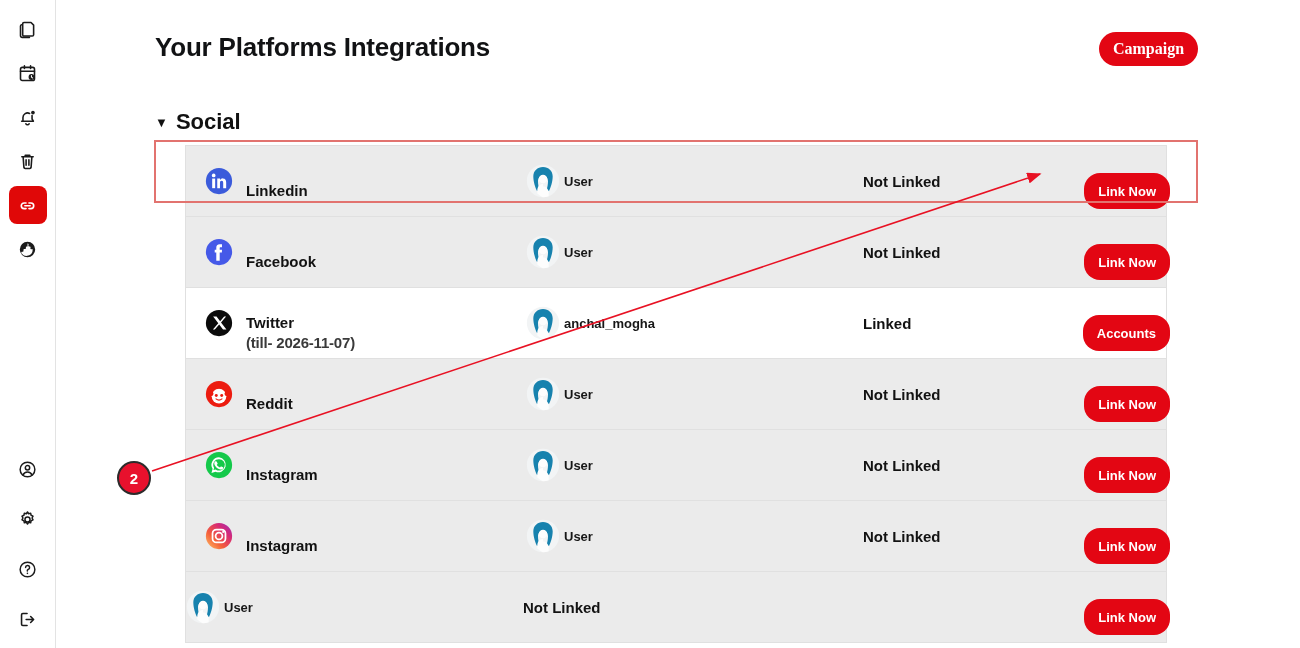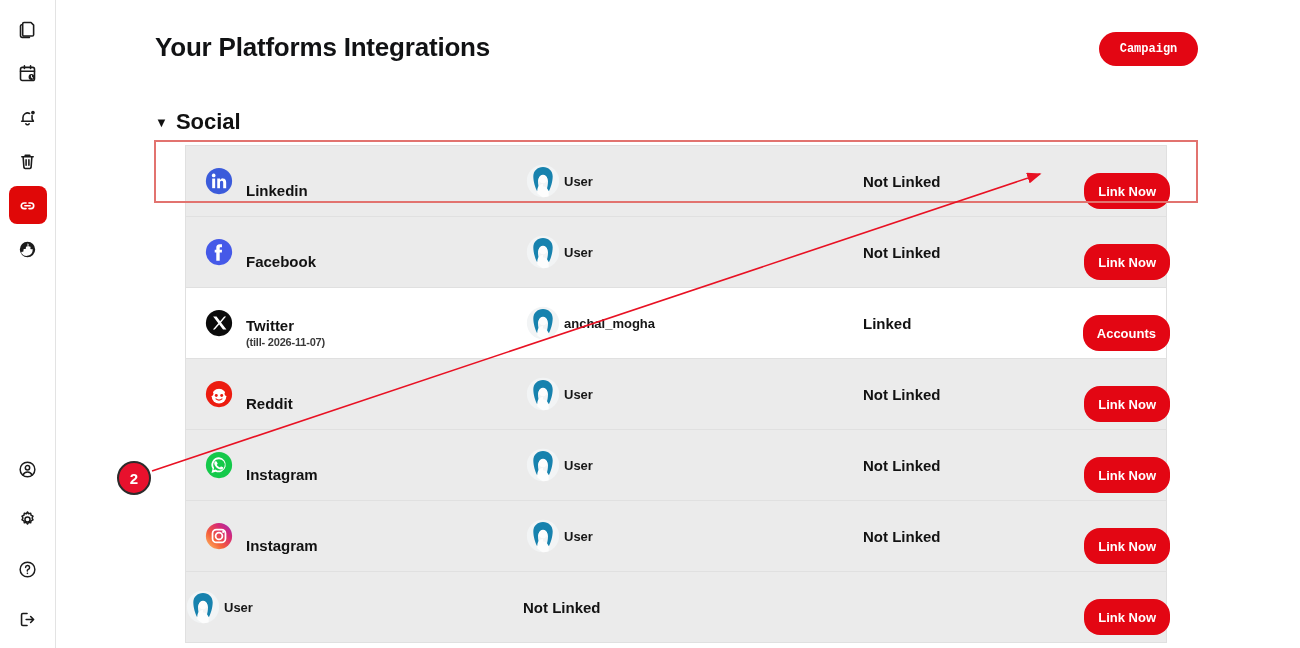--- a/index.html
+++ b/index.html
@@ -37,22 +37,22 @@
   #page-title {
     position: absolute; left: 99px; top: 20px;
     font-size: 26px; font-weight: 700; color: #111214;
     letter-spacing: -0.2px; white-space: nowrap;
   }
   #campaign-button {
     position: absolute; left: 1043px; top: 20px;
     width: 99px; height: 34px;
     background: #e30613; color: #fff;
     border: none; border-radius: 17px;
-    font-family: Liberation Mono, monospace;
-    font-size: 12px; font-weight: 700;
+    font-family: Liberation Serif, serif;
+    font-size: 16px; font-weight: 700;
     cursor: pointer;
     display: flex; align-items: center; justify-content: center; text-align: right;
   }
 
   #section-header {
     position: absolute; left: 99px; top: 97px;
     display: flex; align-items: center; gap: 8px;
   }
   #section-caret { font-size: 13px; color: #111; line-height: 1; }
   #section-title { font-size: 22px; font-weight: 700; color: #111; }
@@ -74,21 +74,21 @@
   .row.white { background: #ffffff; }
 
   .cell-platform {
     width: 340px; padding-left: 19px;
     display: flex; align-items: center; gap: 13px;
   }
   .platform-icon { width: 28px; height: 28px; flex: 0 0 auto; }
   .platform-icon svg { display: block; width: 28px; height: 28px; }
   .platform-text { display: flex; flex-direction: column; justify-content: center; margin-top: 19px; }
   .platform-name { font-size: 15px; font-weight: 700; color: #121212; line-height: 1.15; }
-  .platform-sub { font-size: 11px; font-weight: 700; color: #3a3a3a; margin-top: 2px; letter-spacing: -0.2px; }
+  .platform-sub { font-size: 15px; font-weight: 700; color: #3a3a3a; margin-top: 2px; letter-spacing: -0.2px; }
 
   .cell-user {
     width: 337px;
     display: flex; align-items: center; gap: 4px;
   }
   .avatar { width: 34px; height: 34px; flex: 0 0 auto; border-radius: 50%; overflow: hidden; }
   .avatar svg { display: block; width: 34px; height: 34px; }
   .user-name { font-size: 13px; font-weight: 700; color: #161616; }
 
   .cell-status { width: 190px; font-size: 15px; font-weight: 700; color: #121212; }

